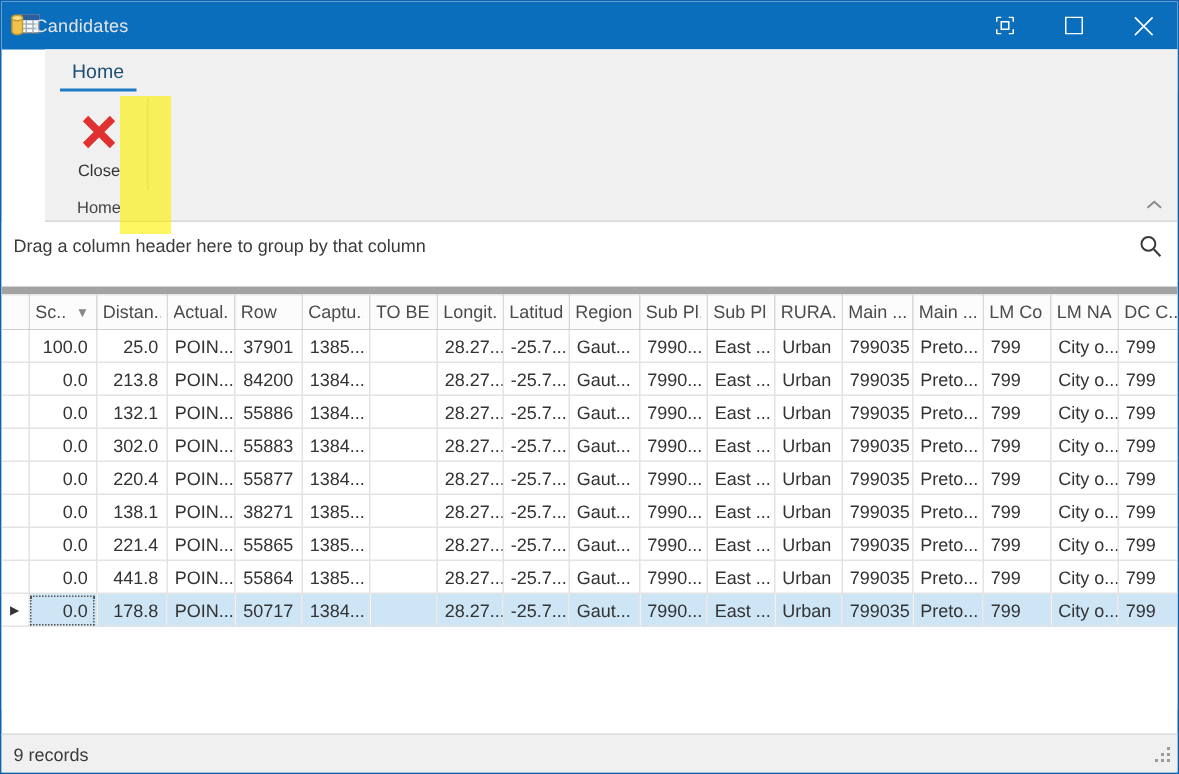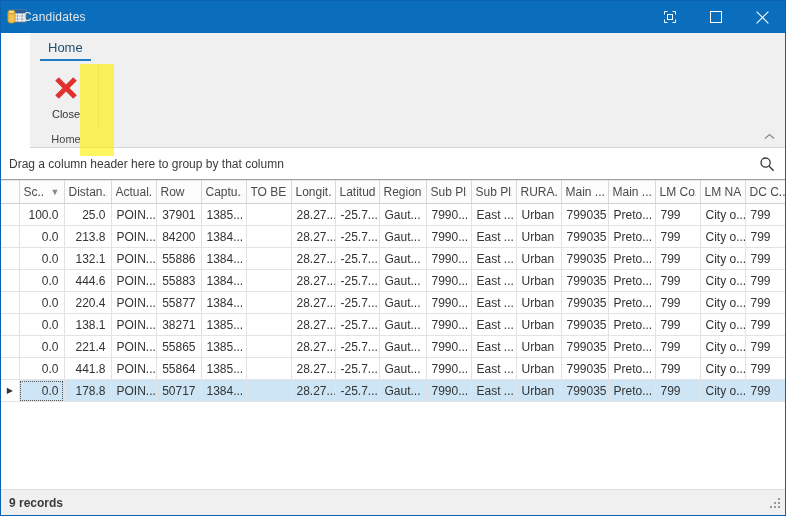--- a/index.html
+++ b/index.html
@@ -157,24 +157,24 @@
     display: flex;
     align-items: center;
     justify-content: center;
     color: #8a8a8a;
   }
 
   
   .grouppanel {
     height: 31px;
     background: #ffffff;
-    border-bottom: 1px solid #a3a3a3;
-    display: flex;
-    align-items: center;
-    padding: 0 6px 0 8px;
+    border-bottom: 5px solid #a3a3a3;
+    display: flex;
+    align-items: center;
+    padding: 0 6px 12px 8px;
   }
   .grouppanel-text {
     font-size: 12px;
     color: #3b3b3b;
   }
   .grouppanel-search {
     margin-left: auto;
     width: 24px;
     height: 24px;
     display: flex;
@@ -261,21 +261,20 @@
     position: absolute;
     left: 0; right: 0; bottom: 0;
     height: 25px;
     background: #f0f0f0;
     border-top: 1px solid #dcdcdc;
     display: flex;
     align-items: center;
     padding-left: 8px;
     font-size: 12px;
     color: #3b3b3b;
-    font-weight: bold;
   }
   .resize-grip {
     margin-left: auto;
     margin-right: 3px;
     width: 14px;
     height: 14px;
     position: relative;
   }
   .resize-grip i {
     position: absolute;
@@ -543,21 +542,21 @@
             <td>Urban</td>
             <td class="num">799035</td>
             <td>Preto...</td>
             <td>799</td>
             <td>City o...</td>
             <td>799</td>
           </tr>
           <tr>
             <td class="indicator-col"></td>
             <td class="num">0.0</td>
-            <td class="num">444.6</td>
+            <td class="num">302.0</td>
             <td>POIN...</td>
             <td class="num">55883</td>
             <td class="num">1384...</td>
             <td></td>
             <td class="num">28.27...</td>
             <td class="num">-25.7...</td>
             <td>Gaut...</td>
             <td class="num">7990...</td>
             <td>East ...</td>
             <td>Urban</td>

